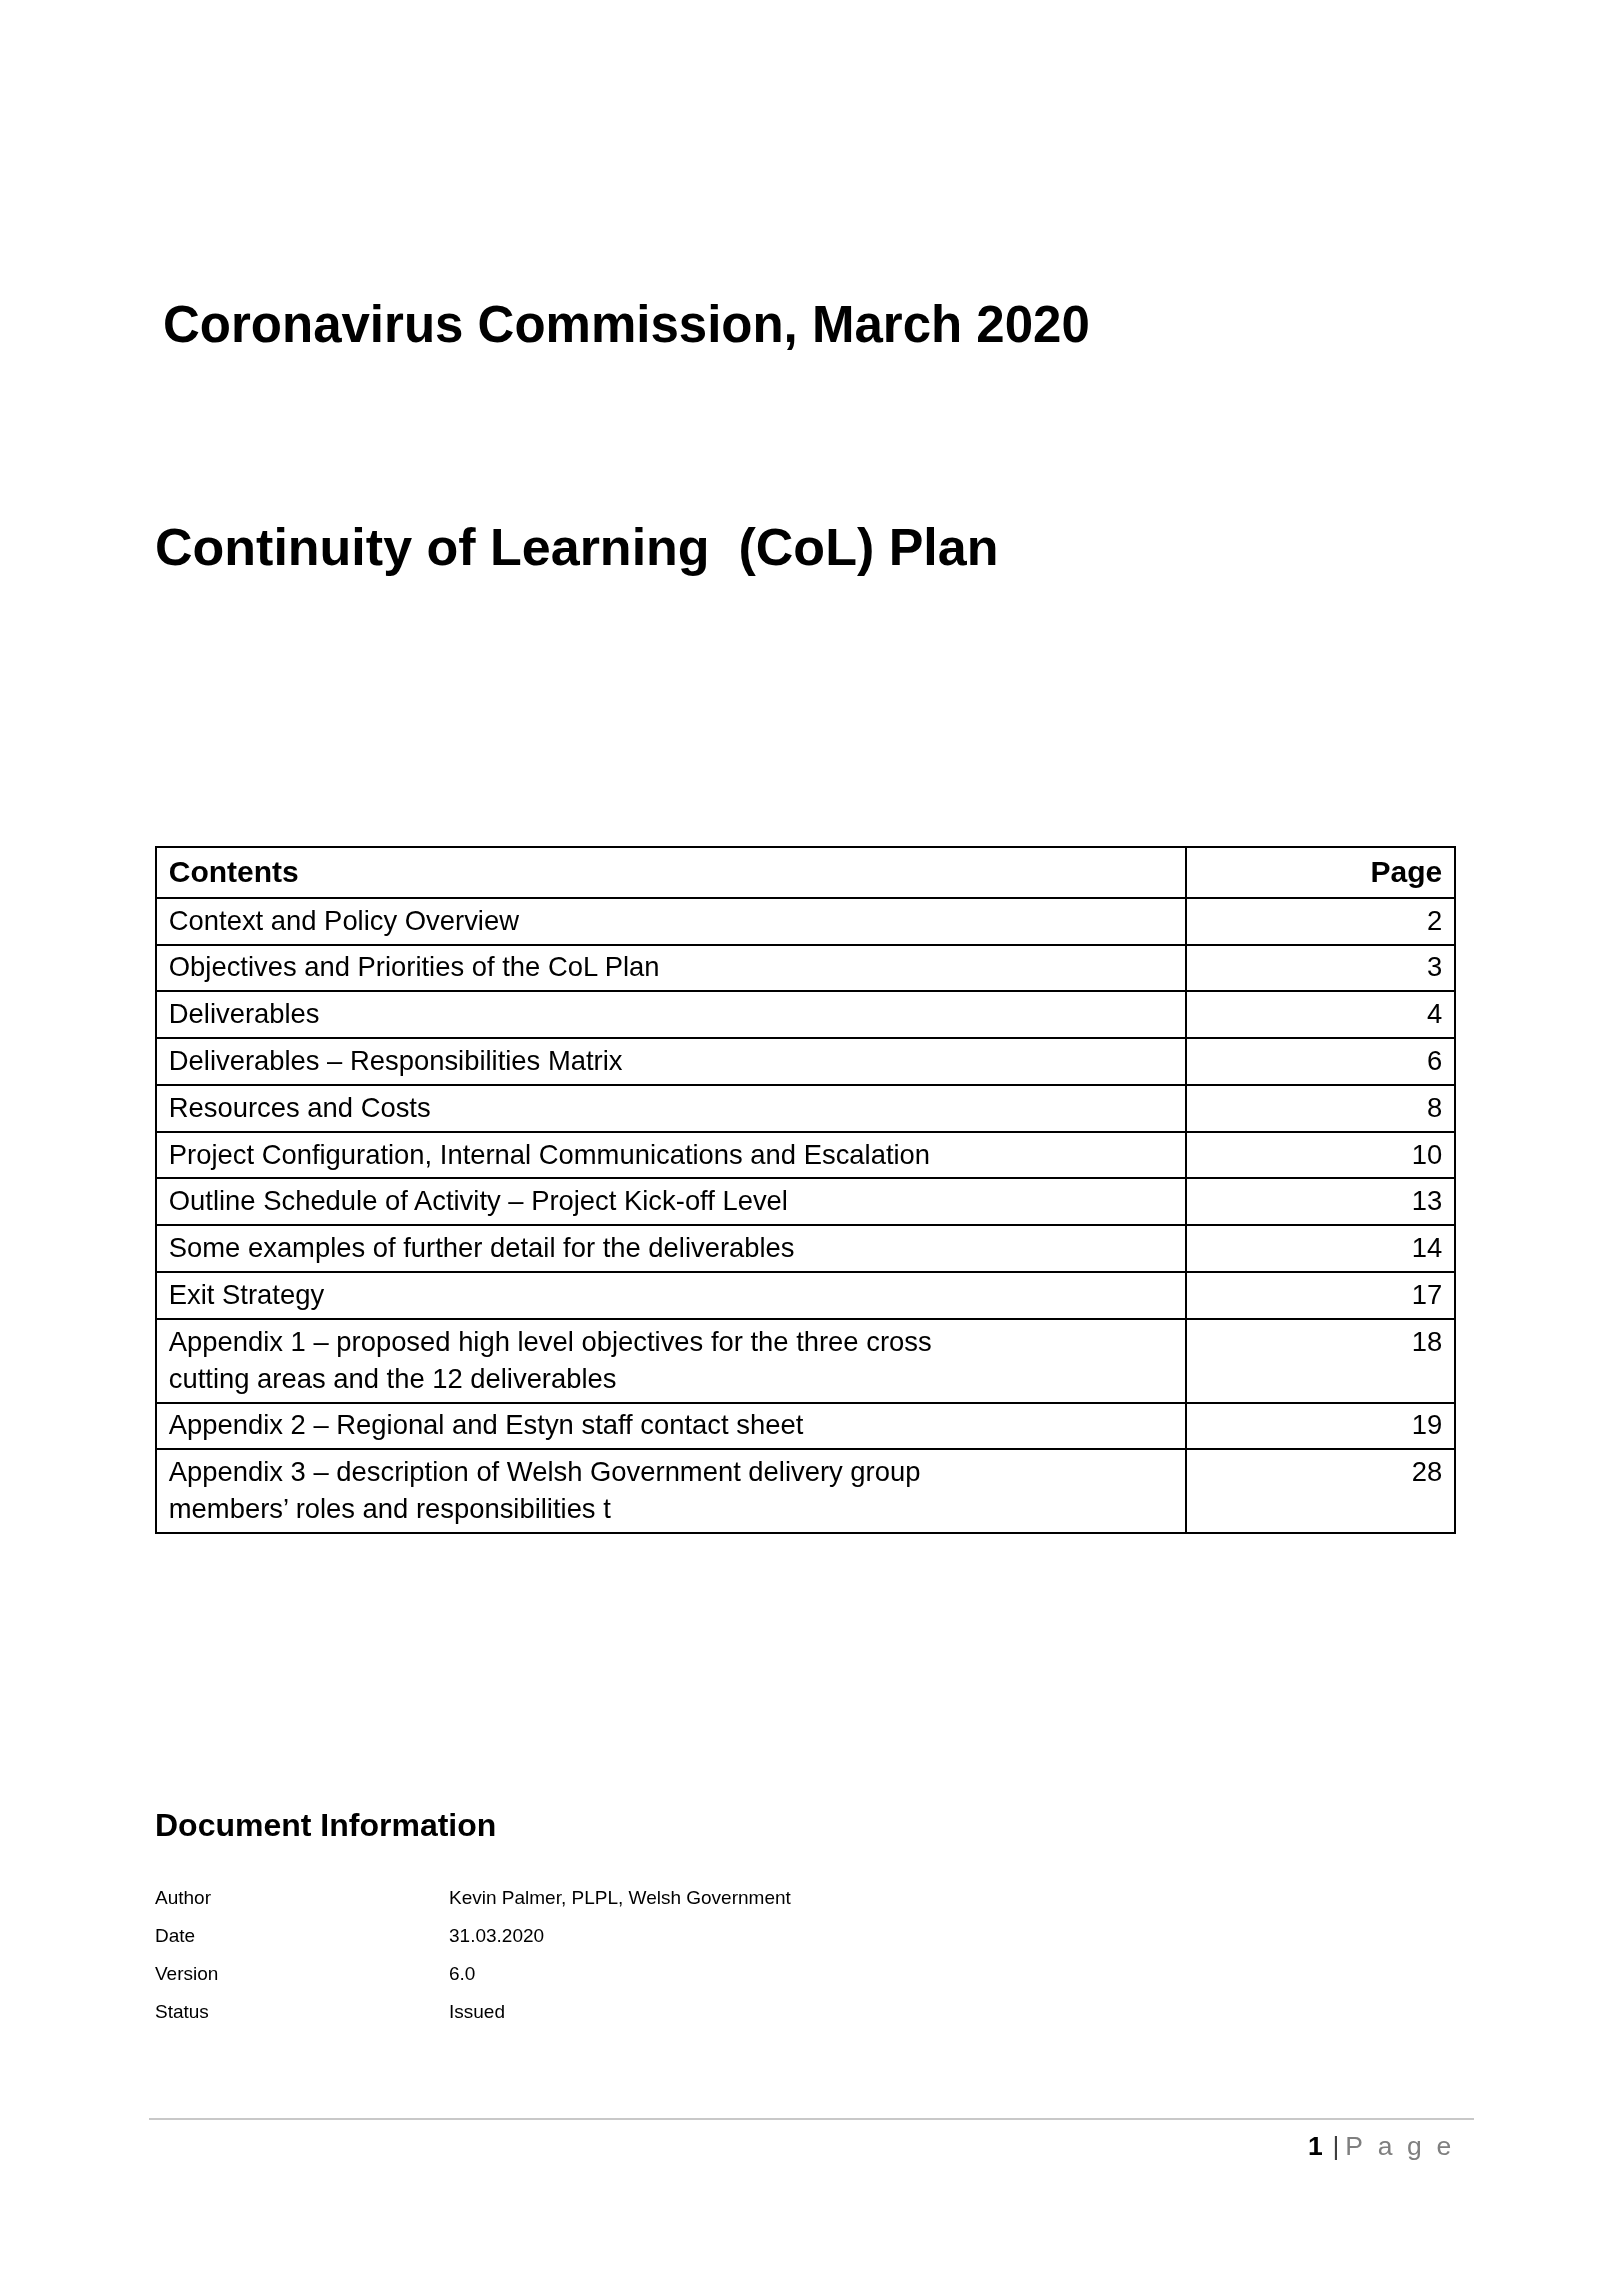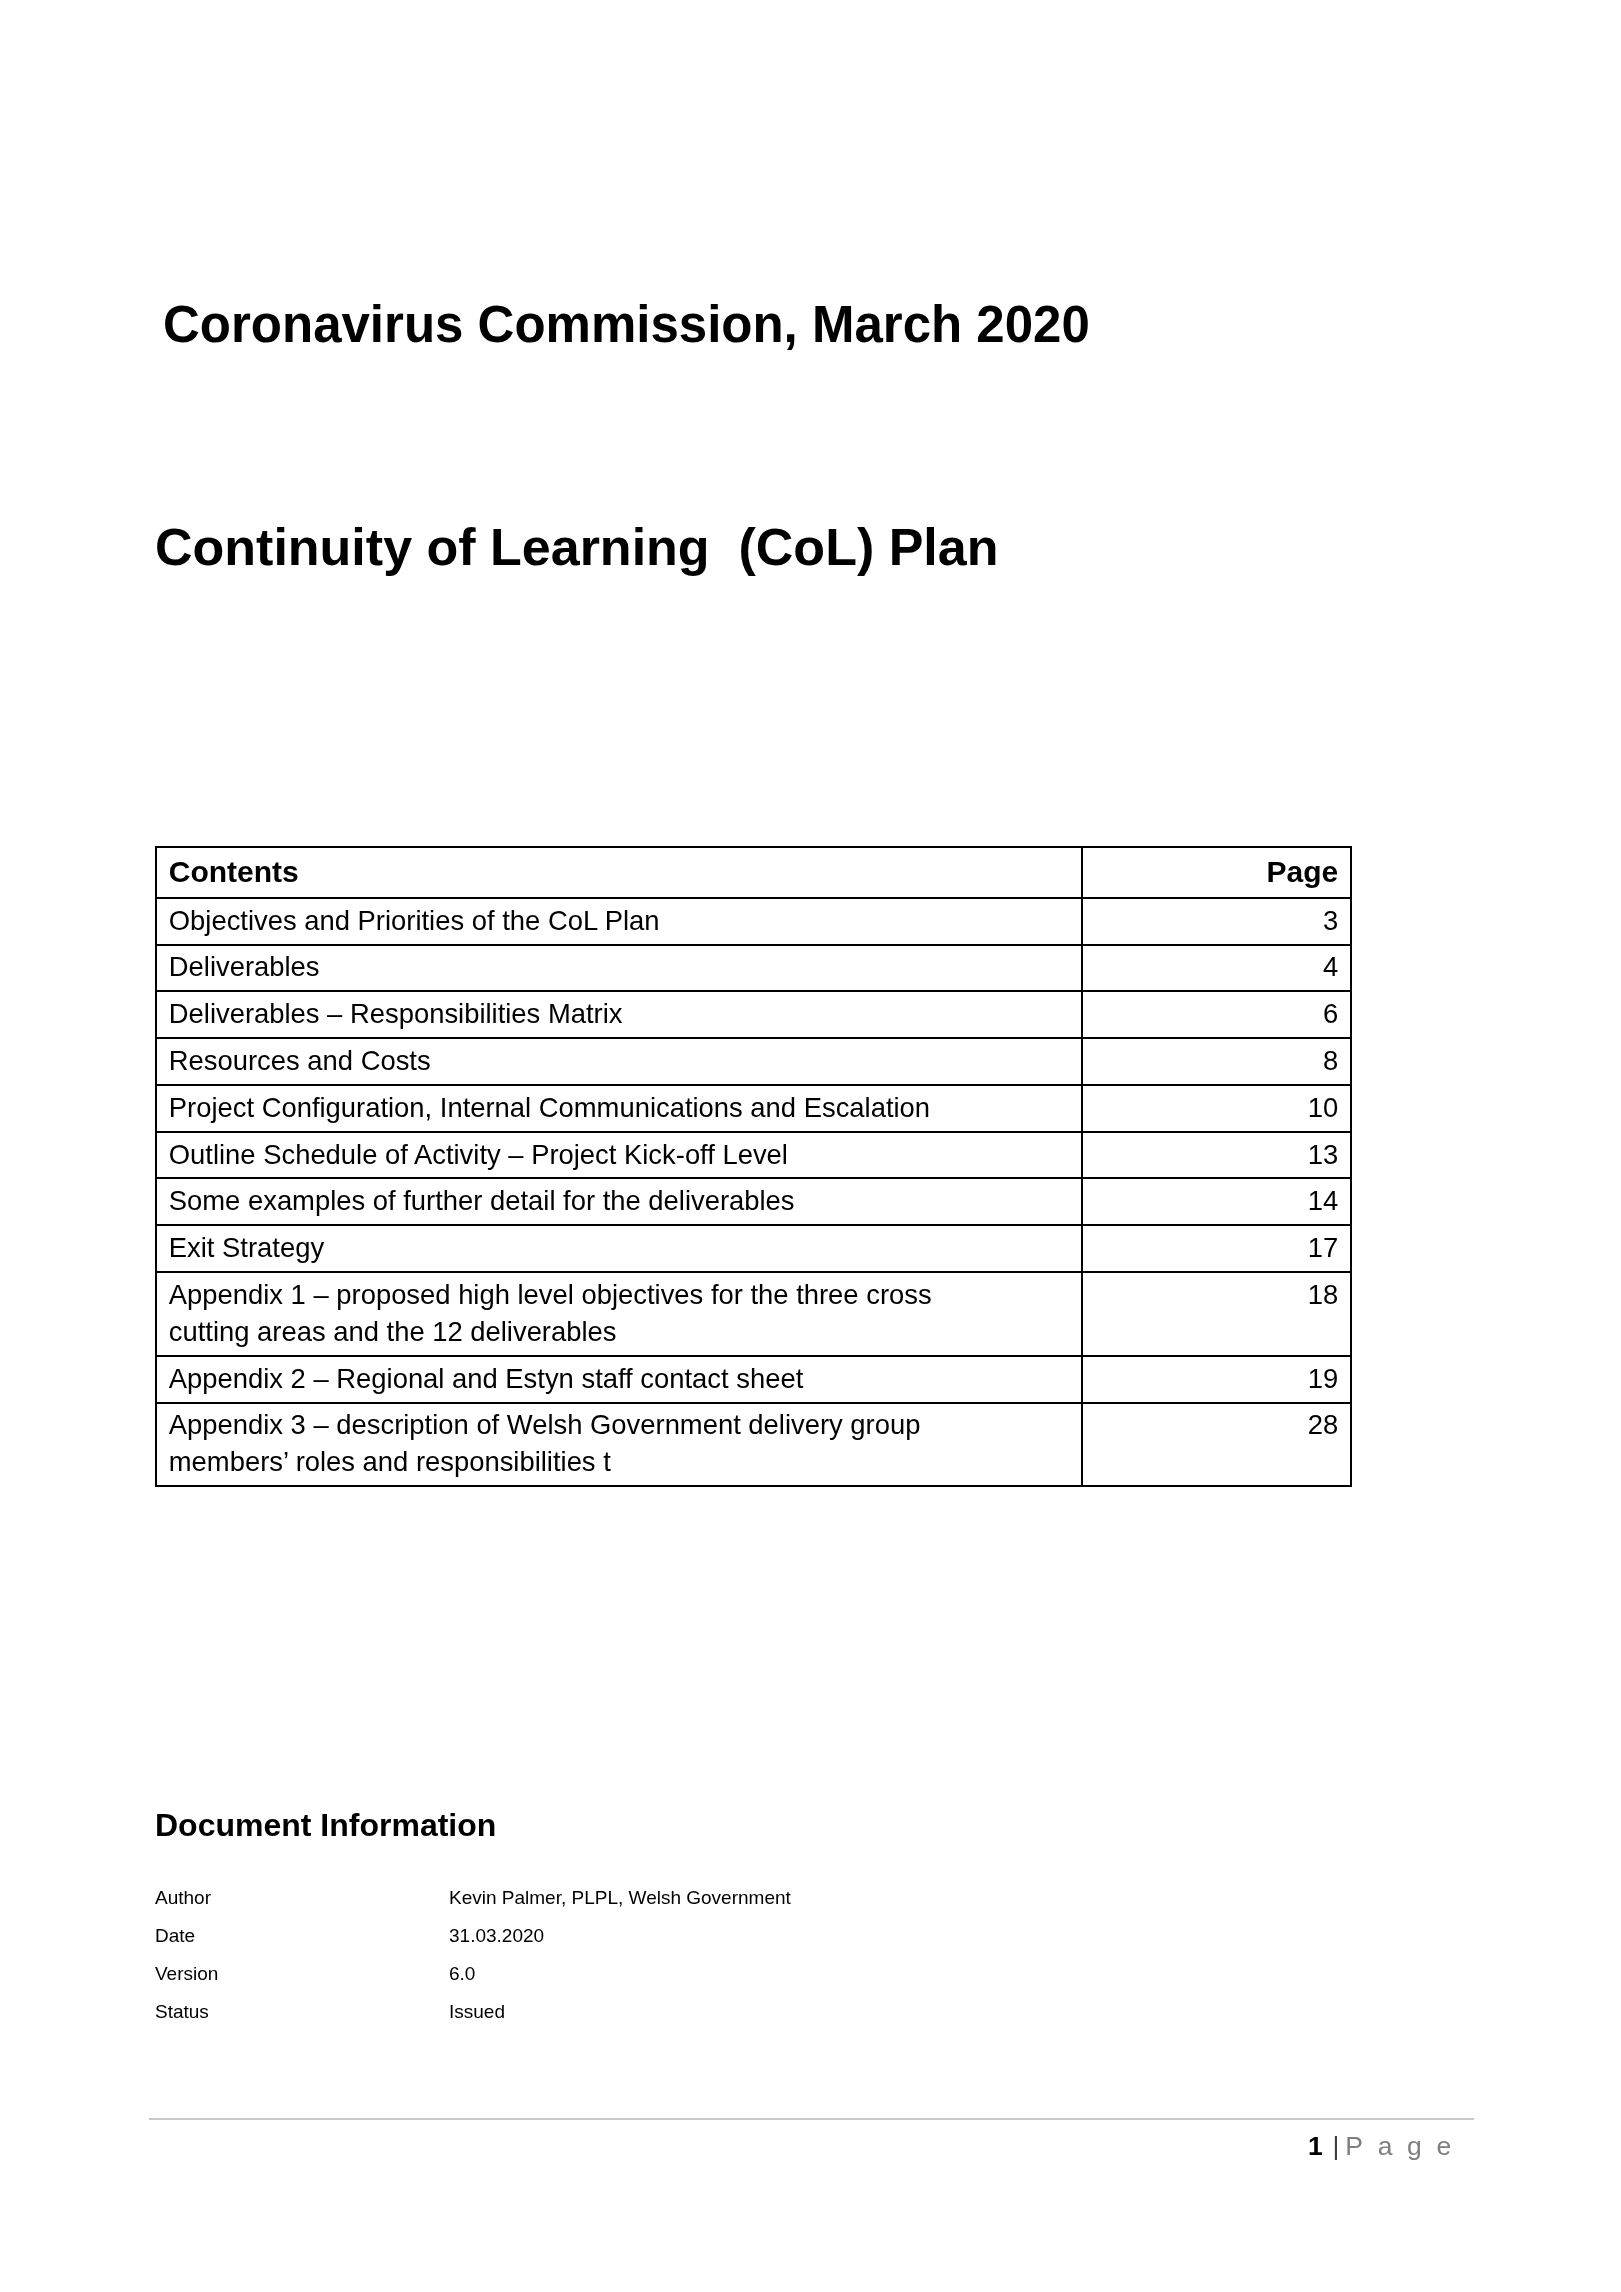--- a/index.html
+++ b/index.html
@@ -29,21 +29,21 @@
     margin: 0;
     font-size: 52px;
     font-weight: 700;
     line-height: 1.15;
     white-space: pre-wrap;
   }
   table.toc {
     position: absolute;
     top: 846px;
     left: 155px;
-    width: 1197px;
+    width: 1301px;
     border-collapse: collapse;
     table-layout: fixed;
   }
   table.toc th, table.toc td {
     border: 2px solid #000000;
     padding: 2.9px 11.8px 4.9px 11.8px;
     vertical-align: top;
     font-size: 27.4px;
     line-height: 37px;
   }
@@ -100,20 +100,24 @@
   <h2 class="subtitle">Continuity of Learning  (CoL) Plan</h2>
 
   <table class="toc">
     <thead>
       <tr>
         <th class="col-contents">Contents</th>
         <th class="col-page">Page</th>
       </tr>
     </thead>
     <tbody id="toc-body">
+    <tr>
+      <td class="col-contents">Context and Policy Overview</td>
+      <td class="col-page">2</td>
+    </tr>
 
     <tr>
       <td class="col-contents">Objectives and Priorities of the CoL Plan</td>
       <td class="col-page">3</td>
     </tr>
 
     <tr>
       <td class="col-contents">Deliverables</td>
       <td class="col-page">4</td>
     </tr>

